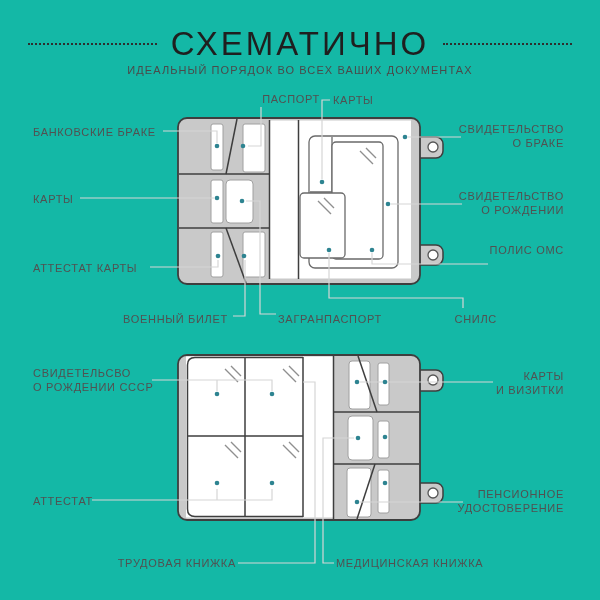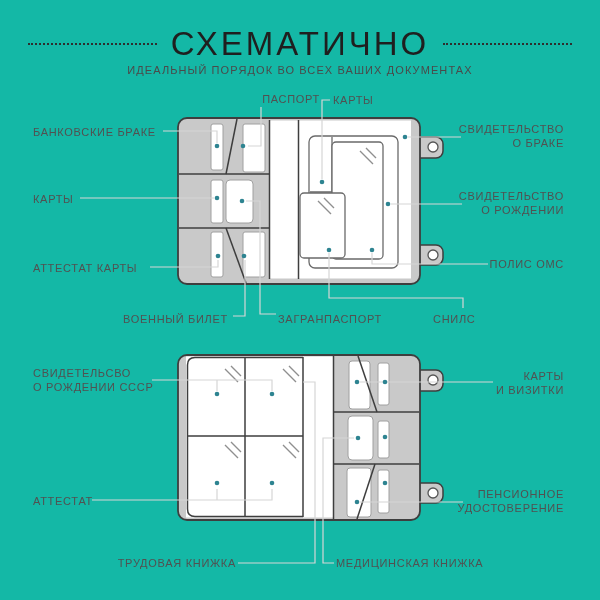--- a/index.html
+++ b/index.html
@@ -20,24 +20,24 @@
   .lbl{position:absolute;font-size:11px;line-height:14px;letter-spacing:.7px;
        color:var(--label-text,#515151);white-space:pre-line;}
   .r{text-align:right;}
   .lbl-bank{left:33px;top:125px;}
   .lbl-cards-left{left:33px;top:192px;}
   .lbl-business{left:33px;top:261px;}
   .lbl-passport{left:180px;width:140px;text-align:right;top:92px;}
   .lbl-cards-top{left:333px;top:93px;}
   .lbl-marriage{right:36px;top:122px;}
   .lbl-birth{right:36px;top:189px;}
-  .lbl-polis{right:36px;top:257px;}
+  .lbl-polis{right:36px;top:243px;}
   .lbl-military{right:372px;top:312px;}
   .lbl-zagran{left:278px;top:312px;}
-  .lbl-snils{left:433px;width:64px;text-align:left;top:312px;}
+  .lbl-snils{left:433px;width:64px;text-align:right;top:312px;}
   .lbl-ussr{left:33px;top:366px;}
   .lbl-attestat{left:33px;top:494px;}
   .lbl-cards-biz{right:36px;top:369px;}
   .lbl-pension{right:36px;top:487px;}
   .lbl-trud{right:364px;top:556px;}
   .lbl-med{left:336px;top:556px;}
 
   
   .body{fill:var(--body-gray,#c9c9c9);stroke:var(--outline,#3e3e3e);stroke-width:1.8;}
   .tab{fill:var(--body-gray,#c9c9c9);stroke:var(--outline,#3e3e3e);stroke-width:1.5;}

